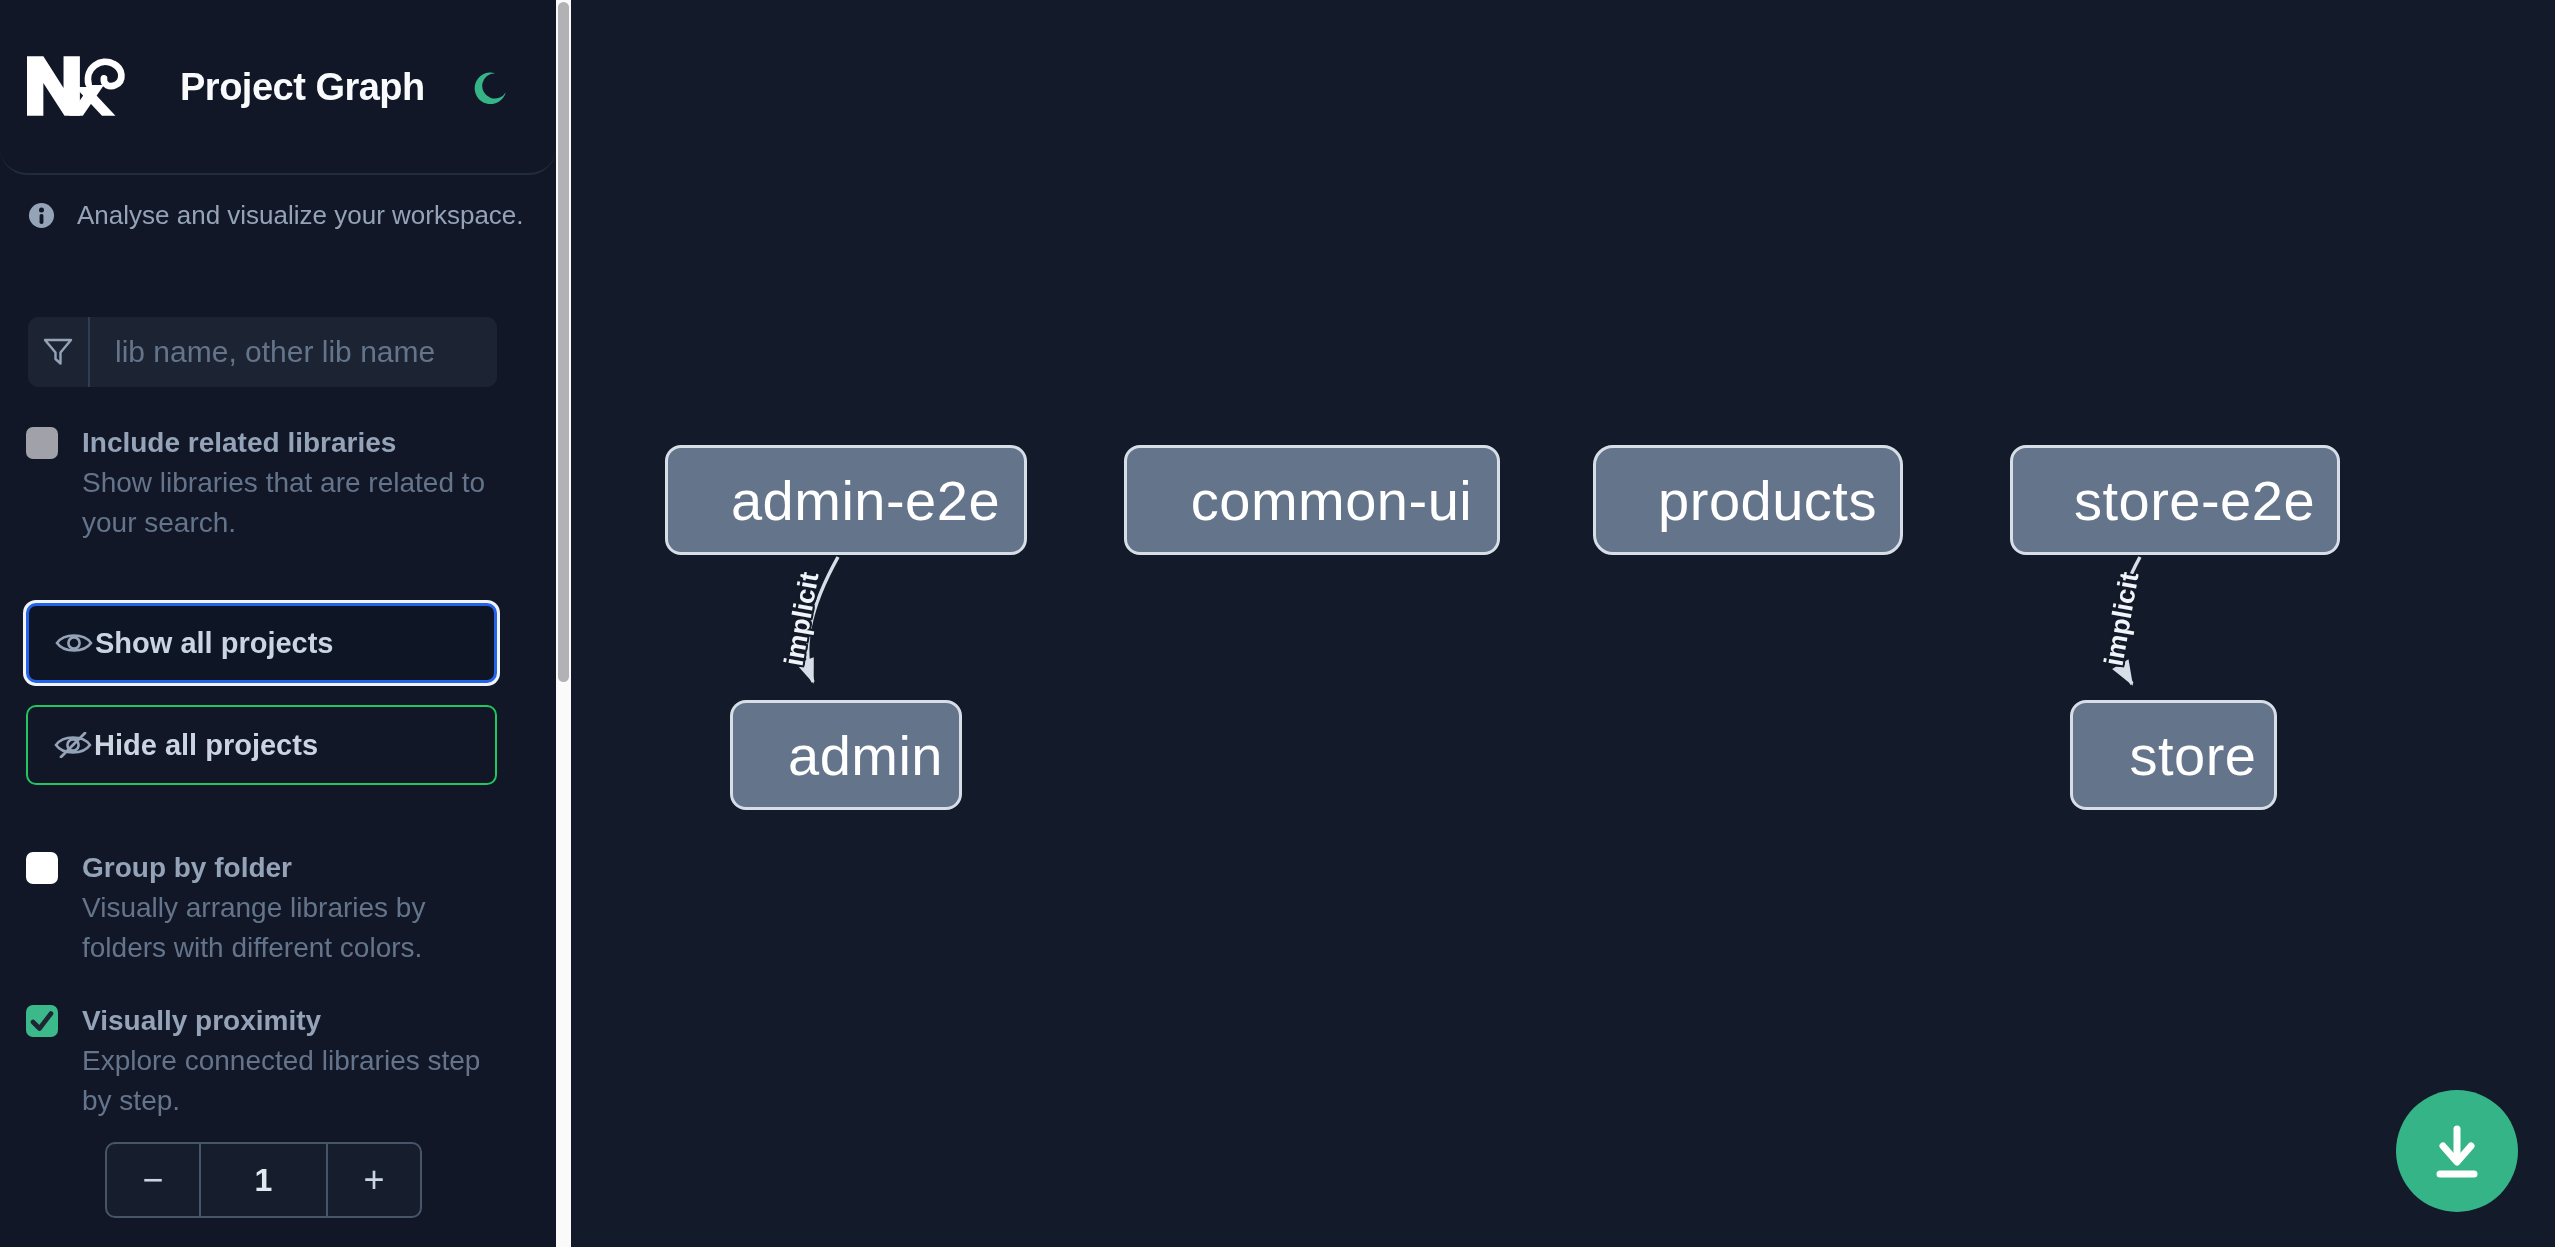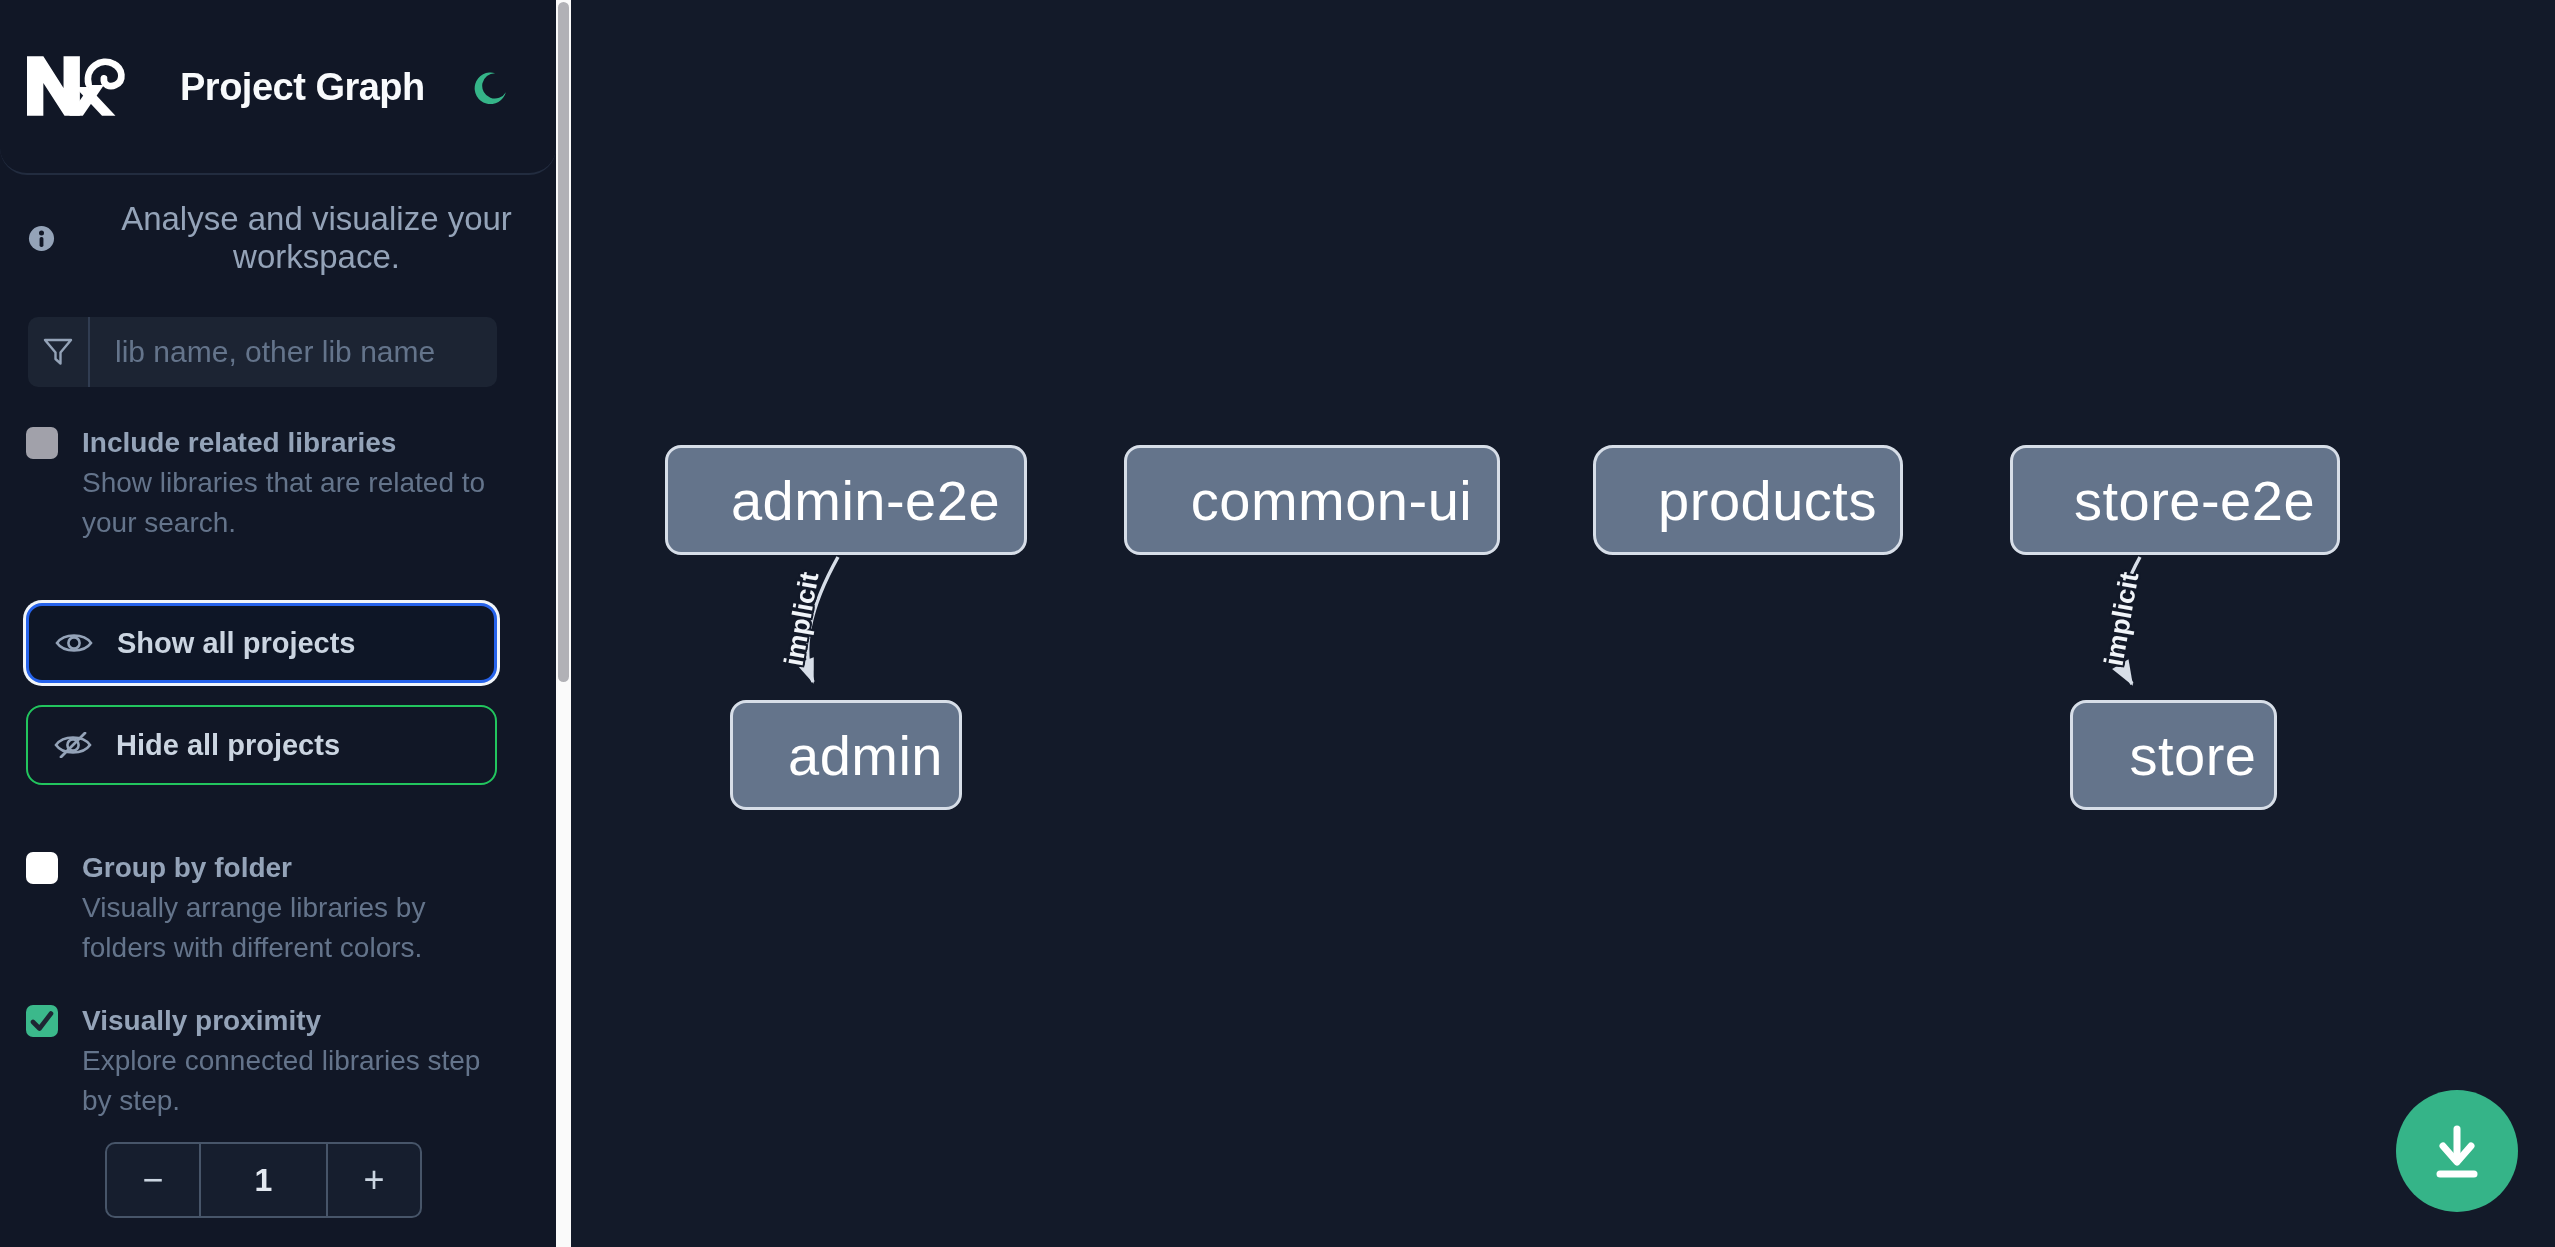--- a/index.html
+++ b/index.html
@@ -12,42 +12,42 @@
   .sidebar-header { position:absolute; left:0; top:0; width:556px; height:175px;
                     border-bottom:2px solid #222c3f;border-radius:27px; }
   .nx-logo { position:absolute; left:27px; top:56px; width:100px; height:60px; }
   .app-title { position:absolute; left:180px; top:66px; font-size:38px; font-weight:600;
                color:#f8fafc; letter-spacing:-0.5px; }
   .moon-btn { position:absolute; left:468px; top:68px; width:44px; height:44px;
               background:none; border:none; cursor:pointer; }
 
   .info-row { position:absolute; left:28px; top:200px; display:flex; align-items:center; gap:22px; }
   .info-icon { width:27px; height:27px; flex:none; }
-  .info-text { color:#94a3b8; font-size:33px;text-align:center; }
+  .info-text { color:#94a3b8; font-size:26px;text-align:center; }
 
   .search-box { position:absolute; left:28px; top:317px; width:469px; height:70px;
                 background:#1c2433; border-radius:10px; display:flex; align-items:stretch; }
   .search-icon-cell { width:62px; display:flex; align-items:center; justify-content:center;
                       border-right:2px solid #313d52; flex:none; }
   .search-input { flex:1; background:transparent; border:none; outline:none; color:#cbd5e1;
                   font-size:30px; padding:0 25px; font-family:"Liberation Sans",sans-serif; }
   .search-input::placeholder { color:#64748b; opacity:1; }
 
   .option { position:absolute; left:26px; width:500px; }
   .option-check { position:absolute; left:0; top:2px; width:32px; height:32px; border-radius:7px; }
   .check-gray  { background:#a1a1aa; }
   .check-white { background:#ffffff; }
   .check-green { background:#3bb98b; display:flex; align-items:center; justify-content:center; }
   .option-body { margin-left:56px; }
   .option-label { color:#94a3b8; font-size:28px; font-weight:600; line-height:36px; display:block; }
   .option-desc { color:#64748b; font-size:28px; line-height:40px; margin-top:2px; }
   .option-desc span { display:block; }
 
-  .side-btn { position:absolute; left:26px; width:471px; height:80px; border-radius:16px;
-              background:transparent; display:flex; align-items:center; gap:22px;
+  .side-btn { position:absolute; left:26px; width:471px; height:80px; border-radius:10px;
+              background:transparent; display:flex; align-items:center; 
               padding:0 0 0 26px; cursor:pointer;
               color:#cbd5e1; font-size:29px; font-weight:600;
               font-family:"Liberation Sans",sans-serif; }
   .btn-focused { border:3px solid #2663eb; background:#0e1626; box-shadow:0 0 0 3px #f1f5f9; }
   .btn-normal  { border:2px solid #22c55e; }
   .btn-icon { width:40px; height:30px; flex:none; display:flex; align-items:center; }
 
   .stepper { position:absolute; left:105px; top:1142px; width:317px; height:76px;
              border:2px solid #475569; border-radius:10px; display:flex; overflow:hidden;
              background:#161e2e; }

